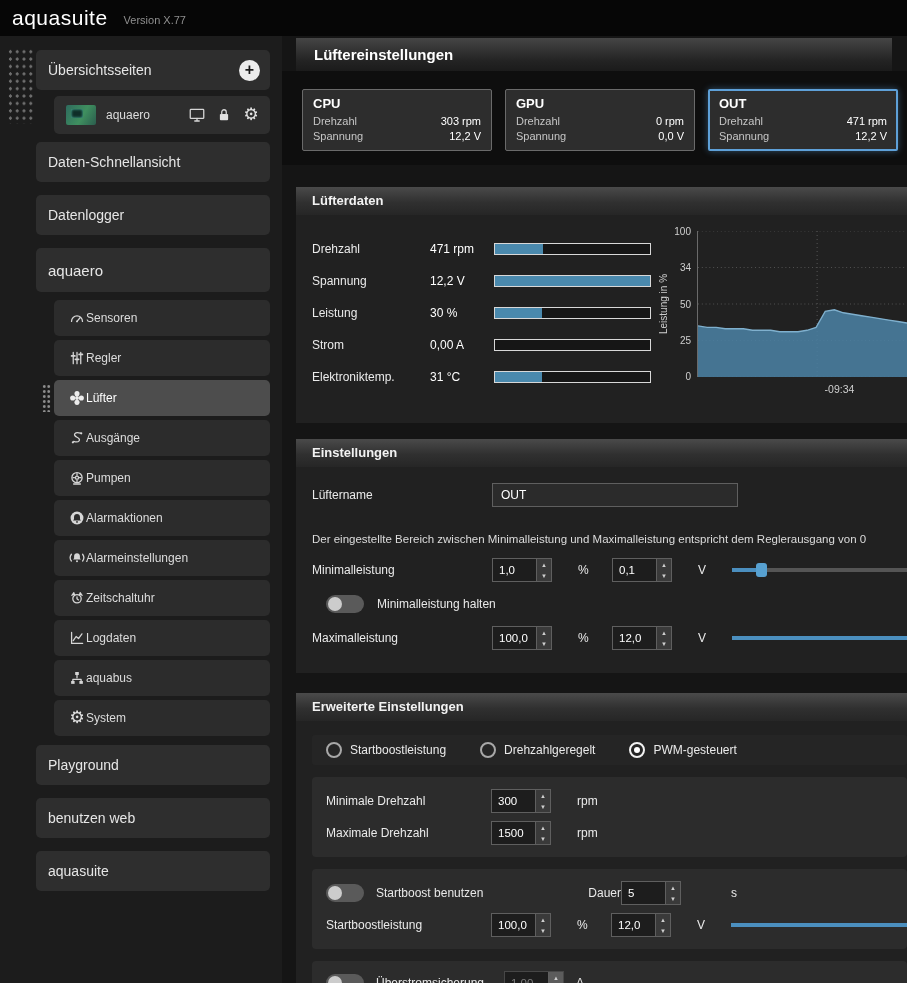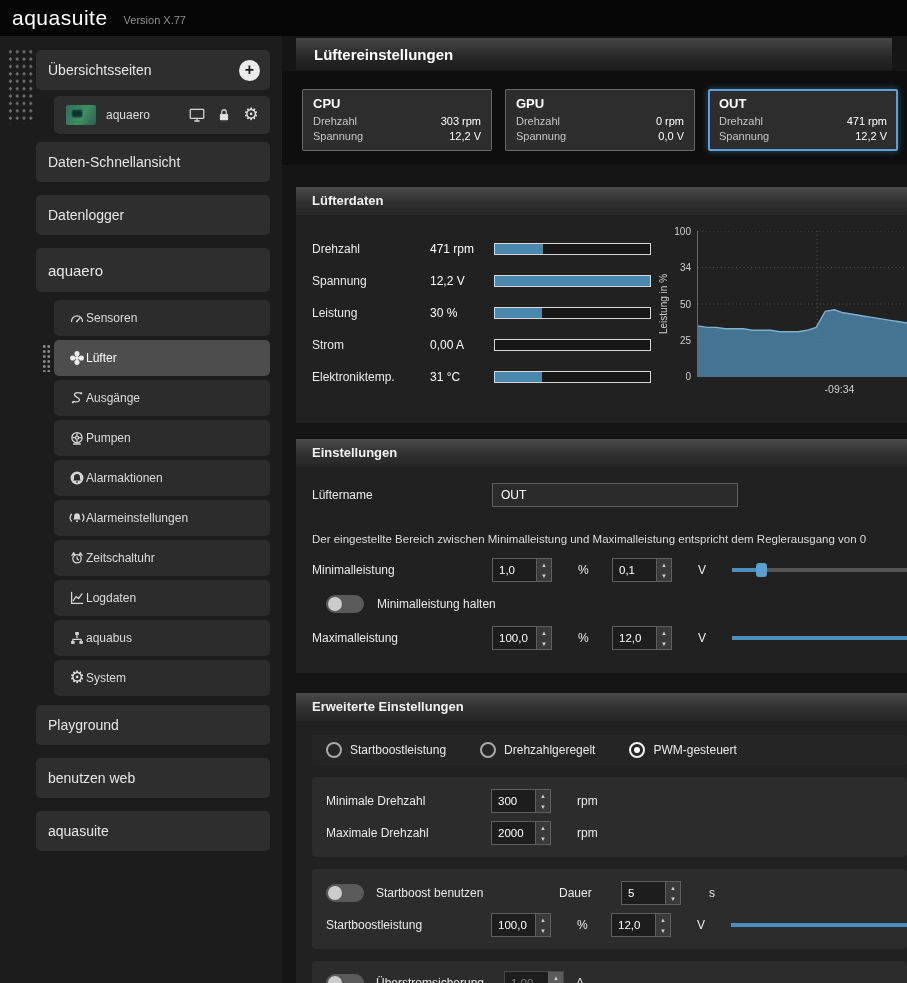--- a/index.html
+++ b/index.html
@@ -97,21 +97,21 @@
   .slider .handle{position:absolute;top:3px;width:11px;height:14px;border-radius:3px;background:#57a0d0;}
   
   .radio-strip{height:30px;background:#252525;border-radius:3px;display:flex;align-items:center;gap:34px;
     padding-left:14px;margin-right:0;}
   .radio-item{display:flex;align-items:center;gap:8px;font-size:12px;color:#eaeaea;}
   .radio{width:16px;height:16px;border-radius:50%;border:2px solid #a8a8a8;position:relative;flex:none;}
   .radio.sel{border-color:#f2f2f2;}
   .radio.sel::after{content:'';position:absolute;left:3px;top:3px;width:6px;height:6px;border-radius:50%;background:#fff;}
   .adv-box{background:#2c2c2c;border-radius:4px;margin-top:12px;padding:8px 0 8px 14px;}
   .adv-row{display:grid;grid-template-columns:165px 74px 46px 74px 34px 1fr;align-items:center;height:32px;}
-  .sb-row1{display:grid;grid-template-columns:233px 62px 76px 40px 1fr;align-items:center;height:32px;}
+  .sb-row1{display:grid;grid-template-columns:233px 62px 76px 40px 1fr;align-items:center;height:32px;text-align:right;}
   .tog-lbl{display:flex;align-items:center;gap:12px;font-size:12px;}
   .oc-row{display:flex;align-items:center;height:28px;}
   .oc-row .lbl{width:128px;margin-left:12px;}
 </style>
 </head>
 <body>
 
 <div class="app">
 
   <div class="topbar">
@@ -164,20 +164,29 @@
       <div class="dev-list">
         <div class="dev-item">
           <span class="icn">
             <svg viewBox="0 0 24 24">
                 <path d="M4.7 16.5a7.3 7.3 0 0 1 14.6 0"></path>
                 <path d="M12 16.5l4.4-5.2"></path>
                 <circle cx="12" cy="16.5" r="1.2" fill="#d6d6d6" stroke="none"></circle>
               </svg>
           </span>
           <span>Sensoren</span>
+        </div>
+        <div class="dev-item">
+          <span class="icn">
+            <svg viewBox="0 0 24 24">
+                <path d="M7 4.5v15M12 4.5v15M17 4.5v15"></path>
+                <path d="M4.8 9.2h4.4M9.8 13.8h4.4M14.8 7.2h4.4" stroke-width="2.3"></path>
+              </svg>
+          </span>
+          <span>Regler</span>
         </div>
         <div class="dev-item sel">
           <span class="icn">
             <svg viewBox="0 0 24 24">
                 <g fill="#ececec" stroke="none">
                   <circle cx="12" cy="6.2" r="3.4"></circle>
                   <circle cx="17.8" cy="12" r="3.4"></circle>
                   <circle cx="12" cy="17.8" r="3.4"></circle>
                   <circle cx="6.2" cy="12" r="3.4"></circle>
                   <circle cx="12" cy="12" r="2.6"></circle>
@@ -470,21 +479,21 @@
                 <span class="spin-arrows">
                     <span class="spin-up">▲</span>
                     <span class="spin-down">▼</span>
                   </span>
               </span>
               <span class="unit">rpm</span>
             </div>
             <div class="adv-row">
               <span class="lbl">Maximale Drehzahl</span>
               <span class="spin">
-                <span class="spin-val">2000</span>
+                <span class="spin-val">1500</span>
                 <span class="spin-arrows">
                     <span class="spin-up">▲</span>
                     <span class="spin-down">▼</span>
                   </span>
               </span>
               <span class="unit">rpm</span>
             </div>
           </div>
 
           <div class="adv-box">

